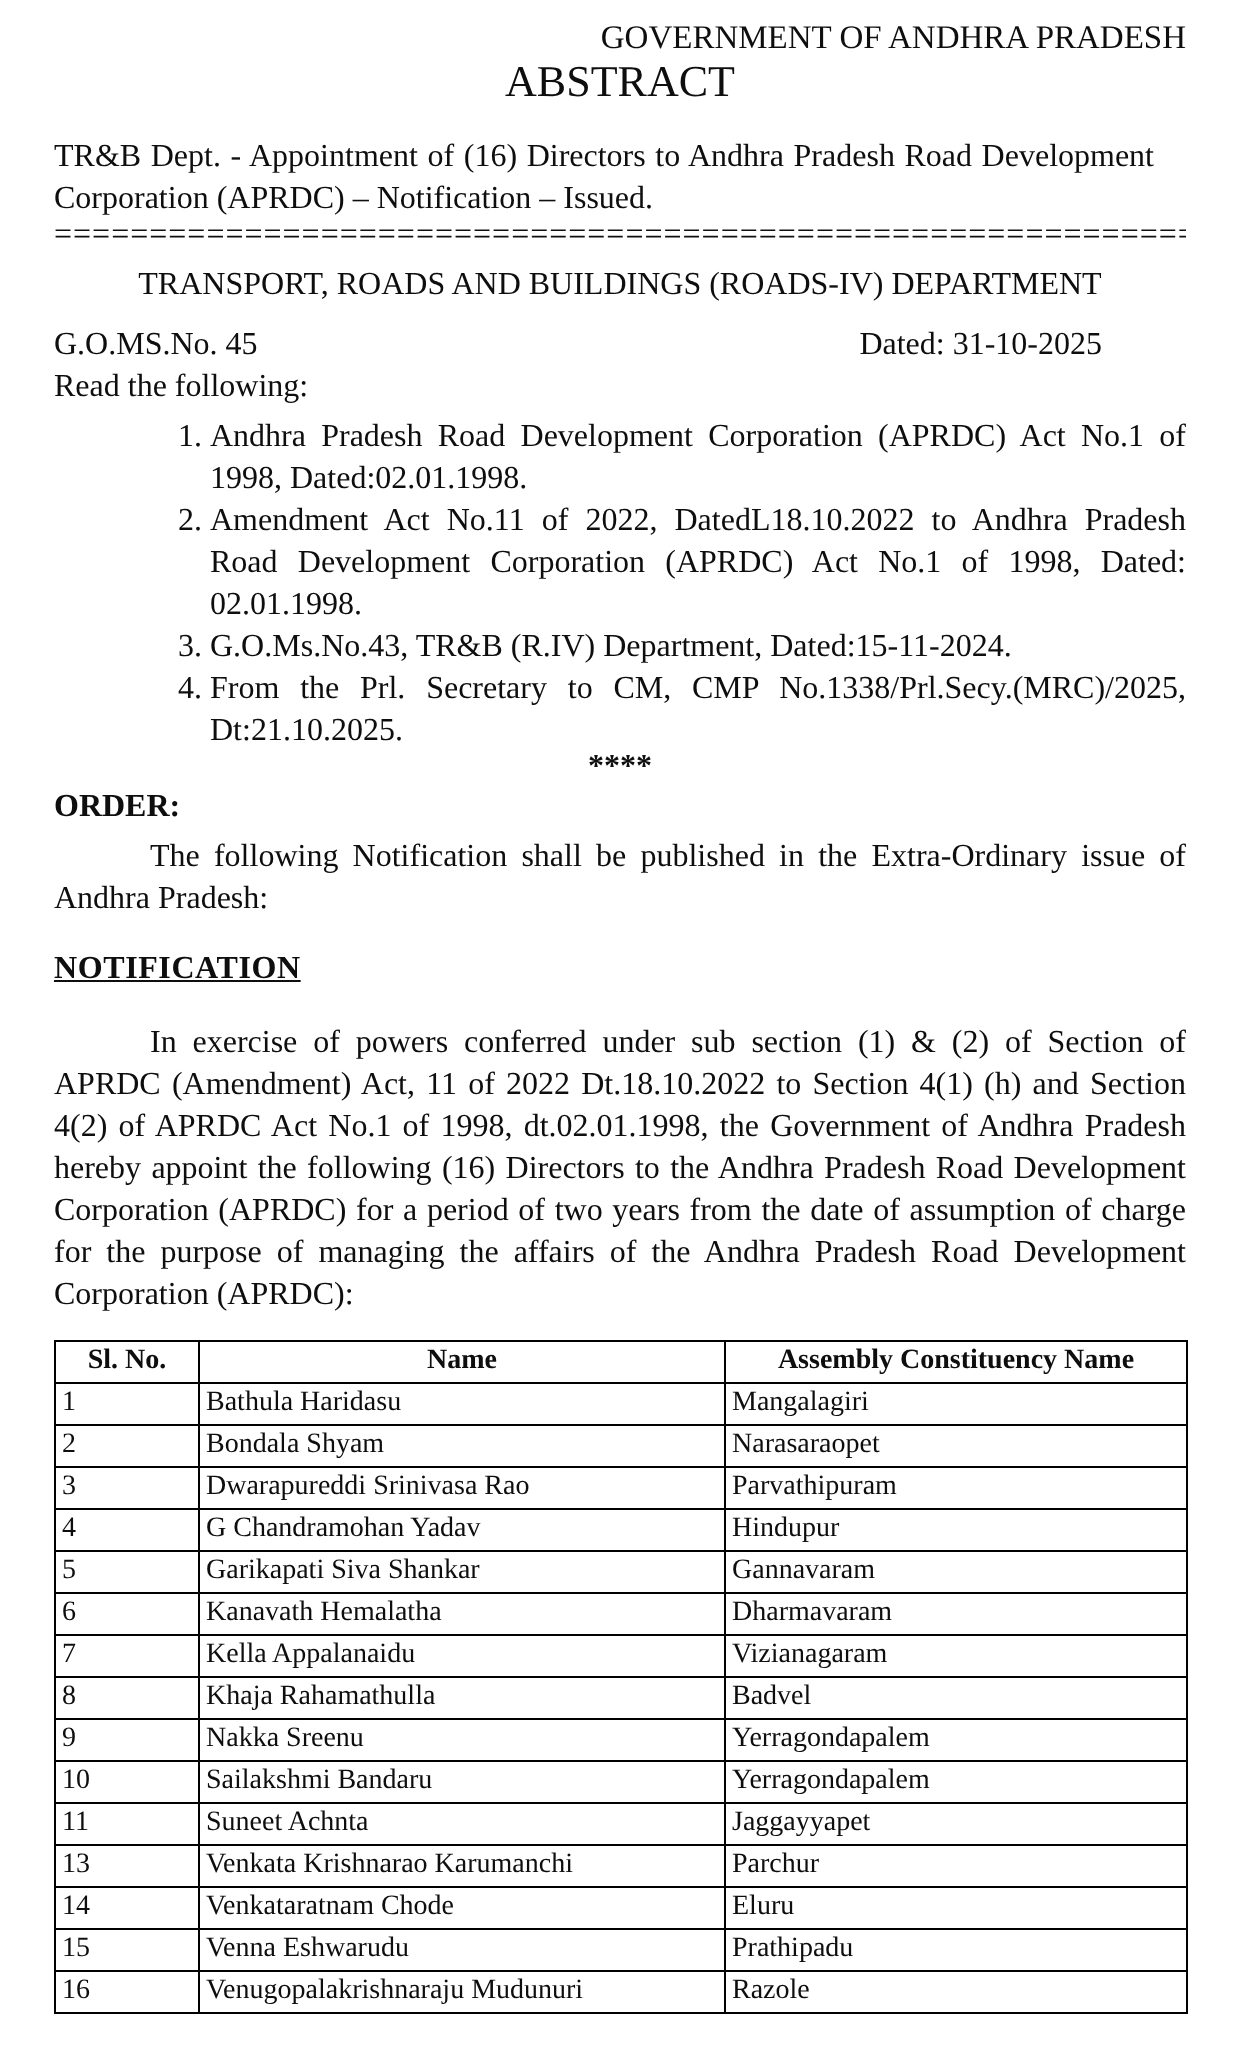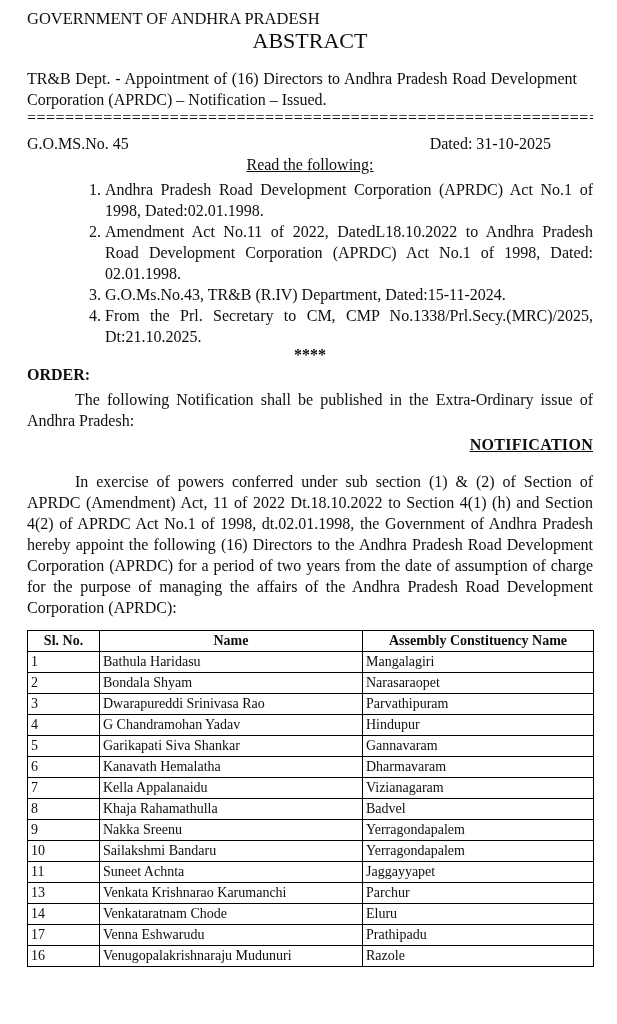--- a/index.html
+++ b/index.html
@@ -14,21 +14,21 @@
     margin: 0 auto;
     background: #ffffff;
     color: #0e0e0e;
     font-family: "Liberation Serif", "DejaVu Serif", serif;
     font-size: 16px;
     box-sizing: border-box;
     padding: 6px 24px 0 27px;
     overflow: hidden;
   }
   .gov-title {
-    text-align: left;
+    text-align: right;
     font-size: 16.5px;
     line-height: 22px;
     margin-top: 2px;
   }
   .abstract-heading {
     text-align: center;
     font-size: 22px;
     line-height: 22px;
   }
   .subject {
@@ -51,23 +51,22 @@
   }
   .go-row {
     display: flex;
     justify-content: space-between;
     line-height: 21px;
     margin-top: 9px;
     align-items: flex-end;
   }
   .dated { margin-right: 42px; }
   .read-following {
-    text-align: center;
-    line-height: 21px;
-    text-decoration: underline;
+    text-align: left;
+    line-height: 21px;
   }
   ol.refs {
     margin: 4px 0 0 0;
     padding-left: 78px;
   }
   ol.refs li {
     text-align: justify;
     line-height: 21px;
   }
   .stars {
@@ -80,25 +79,25 @@
     line-height: 21px;
     margin-top: 2px;
   }
   .para {
     text-align: justify;
     text-indent: 48px;
     line-height: 21px;
     margin: 4px 0 0 0;
   }
   .notif-heading {
-    text-align: right;
+    text-align: left;
     font-weight: bold;
     text-decoration: underline;
     line-height: 21px;
-    margin-top: 3px;
+    margin-top: 14px;
     letter-spacing: 0.3px;
   }
   .para.big { margin-top: 16px; }
   table.directors {
     border-collapse: collapse;
     width: 566px;
     margin-top: 12px;
     table-layout: fixed;
   }
   table.directors th,
@@ -125,20 +124,21 @@
 
 <div class="page">
 
   <div class="gov-title">GOVERNMENT OF ANDHRA PRADESH</div>
   <div class="abstract-heading">ABSTRACT</div>
 
   <p class="subject">TR&amp;B Dept. - Appointment of (16) Directors to Andhra Pradesh Road Development Corporation (APRDC) – Notification – Issued.</p>
 
   <div class="separator">=============================================================</div>
 
+  <div class="dept-heading">TRANSPORT, ROADS AND BUILDINGS (ROADS-IV) DEPARTMENT</div>
 
   <div class="go-row">
     <span>G.O.MS.No. 45</span>
     <span class="dated">Dated: 31-10-2025</span>
   </div>
 
   <div class="read-following">Read the following:</div>
 
   <ol class="refs">
     <li>Andhra Pradesh Road Development Corporation (APRDC) Act No.1 of 1998, Dated:02.01.1998.</li>
@@ -230,21 +230,21 @@
           <td>13</td>
           <td>Venkata Krishnarao Karumanchi</td>
           <td>Parchur</td>
         </tr>
         <tr>
           <td>14</td>
           <td>Venkataratnam Chode</td>
           <td>Eluru</td>
         </tr>
         <tr>
-          <td>17</td>
+          <td>15</td>
           <td>Venna Eshwarudu</td>
           <td>Prathipadu</td>
         </tr>
         <tr>
           <td>16</td>
           <td>Venugopalakrishnaraju Mudunuri</td>
           <td>Razole</td>
         </tr>
       </tbody>
   </table>

